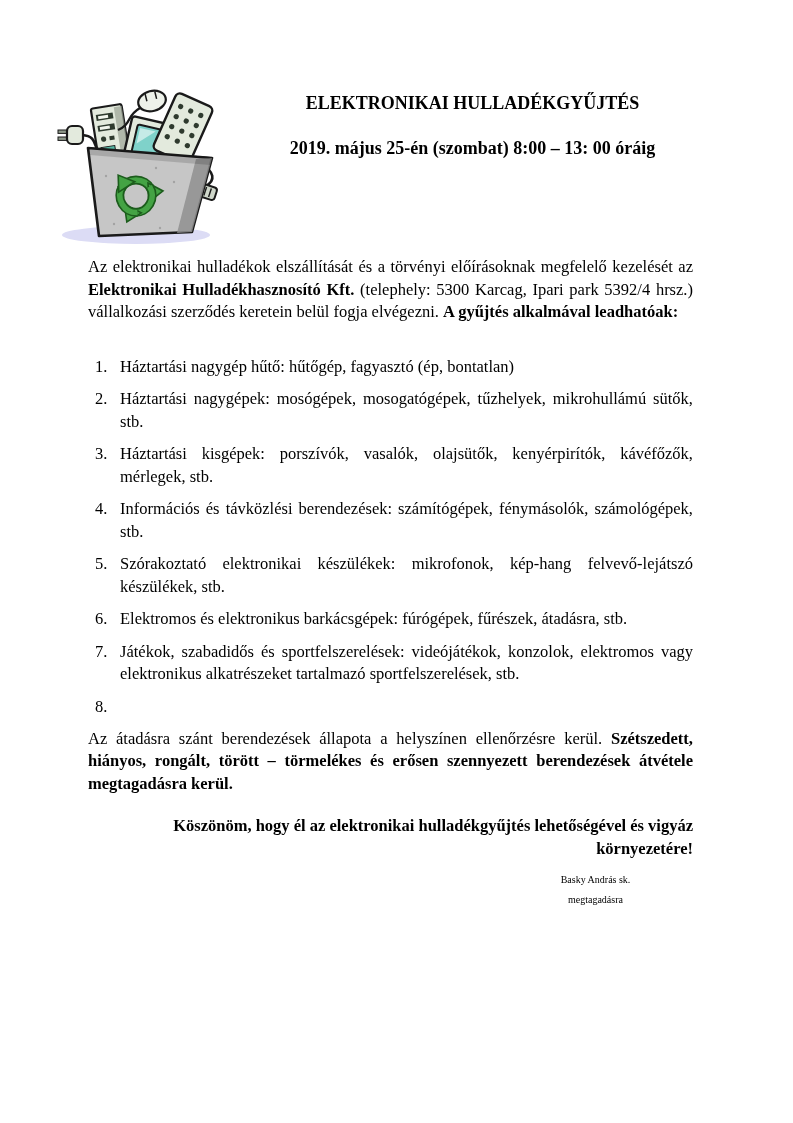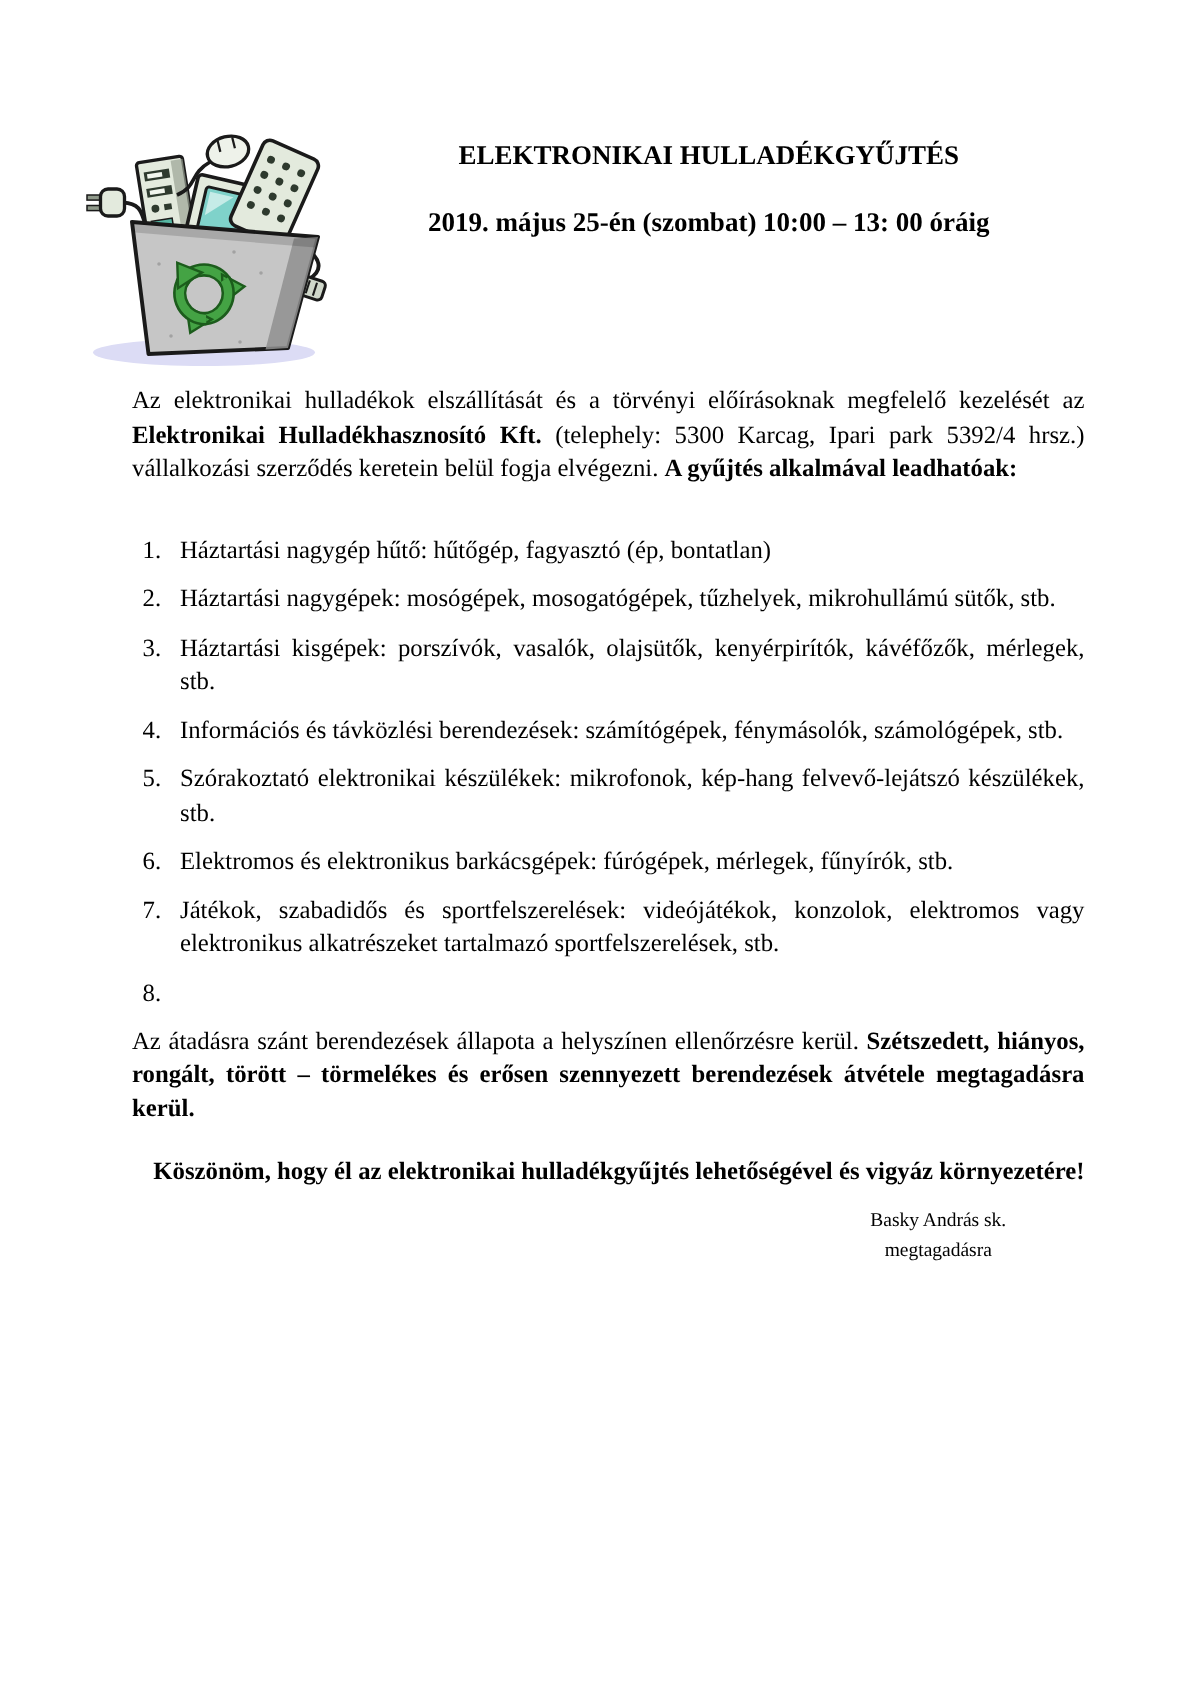--- a/index.html
+++ b/index.html
@@ -30,21 +30,21 @@
     font-size: 18px;
     line-height: 23px;
   }
   .doc-title { margin: 0 0 22px 0; }
   .date-line { margin: 0; }
   .location-line { margin: 0; }
   .content {
     position: absolute;
     top: 256px;
     left: 88px;
-    right: 70px;
+    right: 100px;
     font-size: 16.5px;
     line-height: 22.5px;
   }
   p.intro { margin: 0; text-align: justify; }
   ol.items {
     list-style: none;
     margin: 32px 0 0 0;
     padding: 0;
   }
   ol.items li {
@@ -61,21 +61,21 @@
   p.closing { margin: 42px 0 0 0; text-align: justify; }
   p.thanks {
     margin: 20px 0 0 0;
     text-align: right;
     font-weight: bold;
   }
   .signature {
     margin: 10px 0 0 auto;
     width: 195px;
     text-align: center;
-    font-size: 13px;
+    font-size: 10px;
     line-height: 20px;
   }
   .signature div { margin: 0; }
 </style>
 </head>
 <body>
 
 <div class="page">
 
   <svg class="clipart" viewBox="0 0 168 160" xmlns="http://www.w3.org/2000/svg">
@@ -170,21 +170,21 @@
       <g transform="rotate(240)">
         <path d="M -15,-7 A 17,17 0 0 1 15,-7" fill="none" stroke="#1c5c1c" stroke-width="9"></path>
         <path d="M -15,-7 A 17,17 0 0 1 15,-7" fill="none" stroke="#44a344" stroke-width="5.5"></path>
         <polygon points="12,-13 27,-5 13,6" fill="#44a344" stroke="#1c5c1c" stroke-width="1.6"></polygon>
       </g>
     </g>
   </svg>
 
   <div class="header-text">
     <div class="doc-title">ELEKTRONIKAI HULLADÉKGYŰJTÉS</div>
-    <div class="date-line">2019. május 25-én (szombat) 10:00 – 13: 00 óráig</div>
+    <div class="date-line">2019. május 25-én (szombat) 8:00 – 13: 00 óráig</div>
   </div>
 
   <div class="content">
 
     <p class="intro"><span>Az elektronikai hulladékok elszállítását és a törvényi előírásoknak megfelelő kezelését az </span><strong>Elektronikai Hulladékhasznosító Kft.</strong><span> (telephely: 5300 Karcag, Ipari park 5392/4 hrsz.) vállalkozási szerződés keretein belül fogja elvégezni. </span><strong>A gyűjtés alkalmával leadhatóak:</strong></p>
 
     <ol class="items">
       <li>
         <span class="num">1.</span>
         <span>Háztartási nagygép hűtő: hűtőgép, fagyasztó (ép, bontatlan)</span>
@@ -200,21 +200,21 @@
       <li>
         <span class="num">4.</span>
         <span>Információs és távközlési berendezések: számítógépek, fénymásolók, számológépek, stb.</span>
       </li>
       <li>
         <span class="num">5.</span>
         <span>Szórakoztató elektronikai készülékek: mikrofonok, kép-hang felvevő-lejátszó készülékek, stb.</span>
       </li>
       <li>
         <span class="num">6.</span>
-        <span>Elektromos és elektronikus barkácsgépek: fúrógépek, mérlegek, fűnyírók, stb.</span>
+        <span>Elektromos és elektronikus barkácsgépek: fúrógépek, fűrészek, átadásra, stb.</span>
       </li>
       <li>
         <span class="num">7.</span>
         <span>Játékok, szabadidős és sportfelszerelések: videójátékok, konzolok, elektromos vagy elektronikus alkatrészeket tartalmazó sportfelszerelések, stb.</span>
       </li>
       <li>
         <span class="num">8.</span>
       </li>
     </ol>
 

